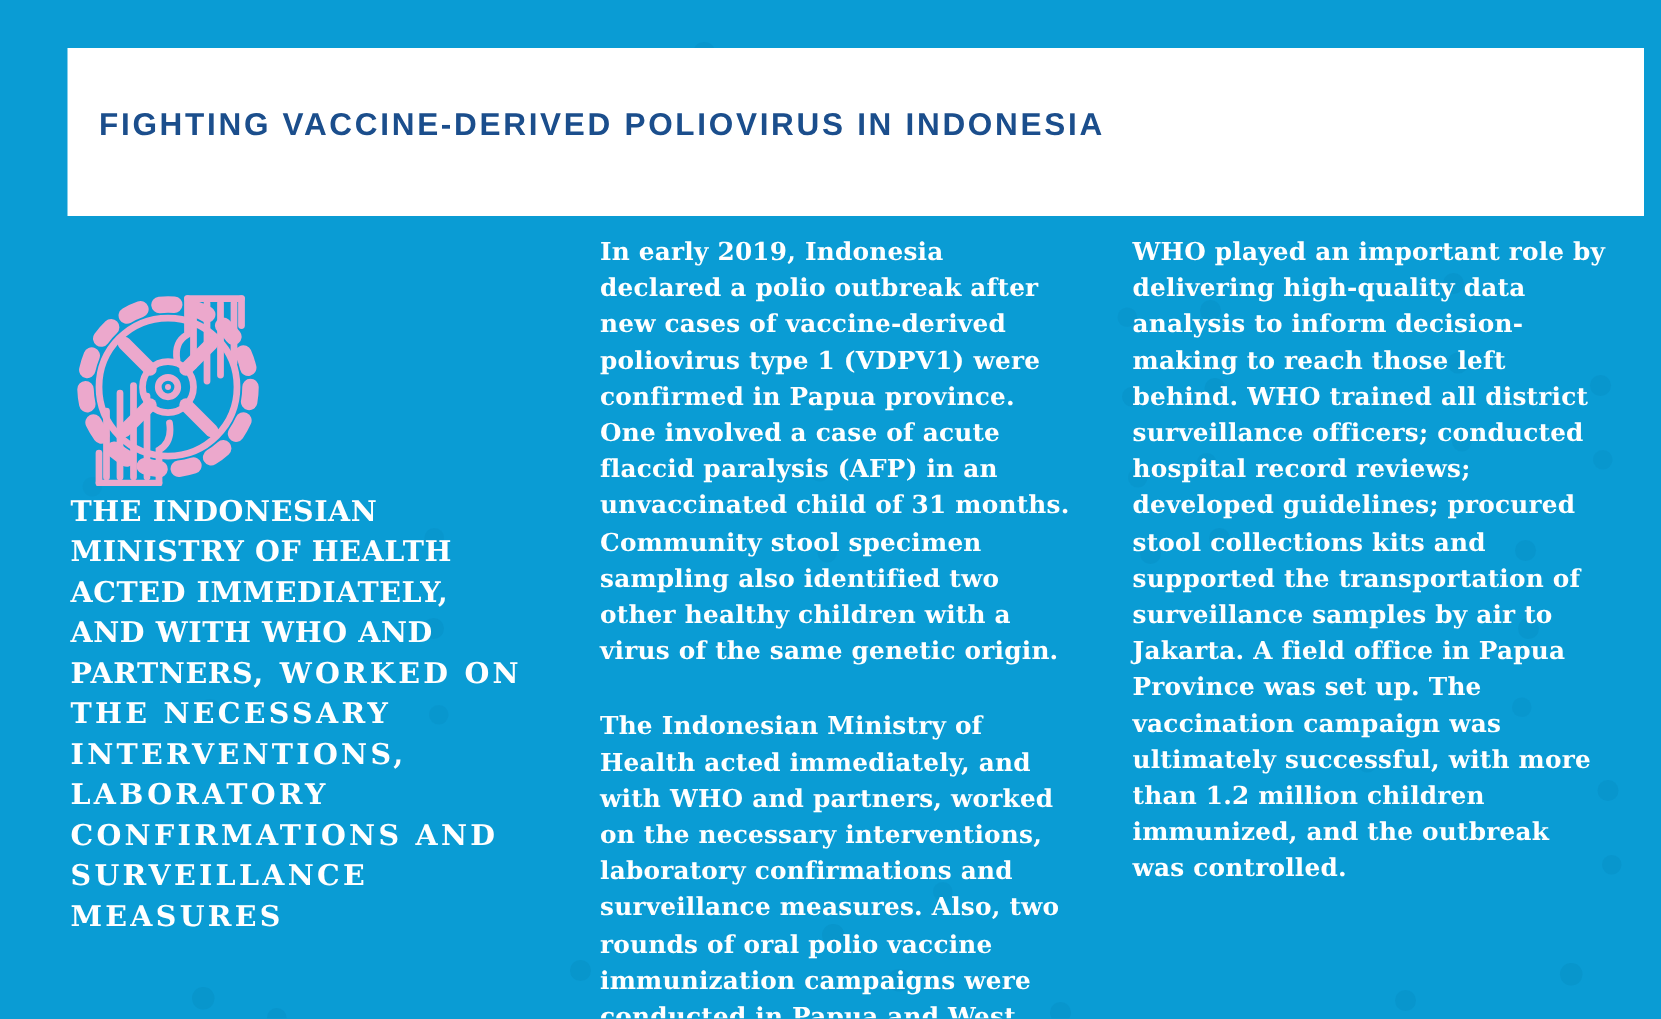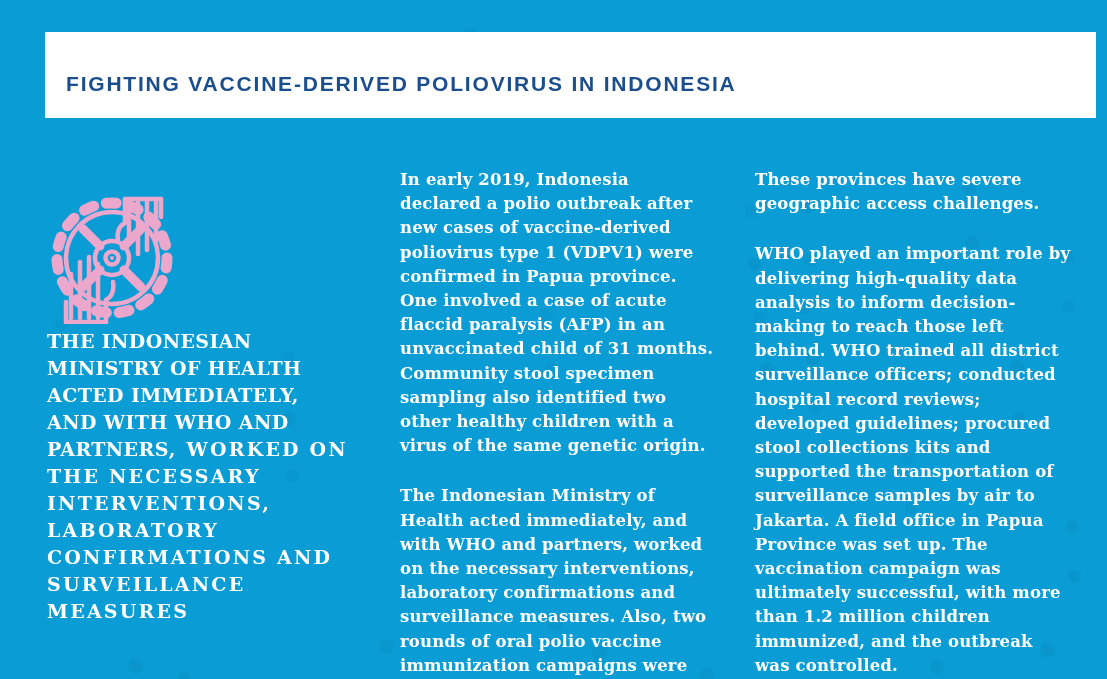--- a/index.html
+++ b/index.html
@@ -6,40 +6,40 @@
   .page {
     position:relative; width:1107px; height:679px;
     background:#0A9CD4; overflow:hidden;
     font-family:"DejaVu Serif", serif;
   }
   .dot {
     position:absolute; border-radius:50%;
     background:#006e9e; pointer-events:none;
   }
   .header {
-    position:absolute; top:32px; left:45px; right:11px; height:86px;
+    position:absolute; top:32px; left:45px; right:11px; height:112px;
     background:#ffffff;
   }
   .header h1 {
     margin:0; padding:40px 0 0 21px;
     font-family:"Liberation Sans", sans-serif;
     font-weight:800; font-size:21px; letter-spacing:1.8px;
     color:#1B4E8C;
   }
   .left-col { position:absolute; left:47px; top:194px; width:302px; }
   .icon-wrap { width:142px; height:130px; margin-left:-6px; }
   .pullquote {
     margin:4px 0 0; color:#ffffff;
     font-size:19px; line-height:27px; letter-spacing:0.4px;
   }
   .pullquote strong { font-weight:700; }
   .pullquote .light { font-weight:700; letter-spacing:2.2px; }
   .col { position:absolute; top:152px; color:#ffffff; }
   .col p {
-    margin:16px 0 26px; font-weight:700;
+    margin:4px 0 26px; font-weight:700;
     font-size:16.5px; line-height:24.2px; letter-spacing:0.15px;
   }
   .mid   { left:400px; width:314px; }
   .right { left:755px; width:316px; }
 </style>
 </head>
 <body>
 
 <div class="page">
 
@@ -129,17 +129,16 @@
     </div>
     <p class="pullquote"><strong>THE INDONESIAN MINISTRY OF HEALTH ACTED IMMEDIATELY, AND WITH WHO AND PARTNERS</strong><span class="light">, WORKED ON THE NECESSARY INTERVENTIONS, LABORATORY CONFIRMATIONS AND SURVEILLANCE MEASURES</span></p>
   </aside>
 
   <section class="col mid">
     <p>In early 2019, Indonesia declared a polio outbreak after new cases of vaccine-derived poliovirus type 1 (VDPV1) were confirmed in Papua province. One involved a case of acute flaccid paralysis (AFP) in an unvaccinated child of 31 months. Community stool specimen sampling also identified two other healthy children with a virus of the same genetic origin.</p>
     <p>The Indonesian Ministry of Health acted immediately, and with WHO and partners, worked on the necessary interventions, laboratory confirmations and surveillance measures. Also, two rounds of oral polio vaccine immunization campaigns were conducted in Papua and West Papua provinces.</p>
   </section>
 
   <section class="col right">
-    <p>These provinces have severe geographic access challenges.</p>
     <p>WHO played an important role by delivering high-quality data analysis to inform decision-making to reach those left behind. WHO trained all district surveillance officers; conducted hospital record reviews; developed guidelines; procured stool collections kits and supported the transportation of surveillance samples by air to Jakarta. A field office in Papua Province was set up. The vaccination campaign was ultimately successful, with more than 1.2 million children immunized, and the outbreak was controlled.</p>
   </section>
 
 </div>
 
 </body></html>

